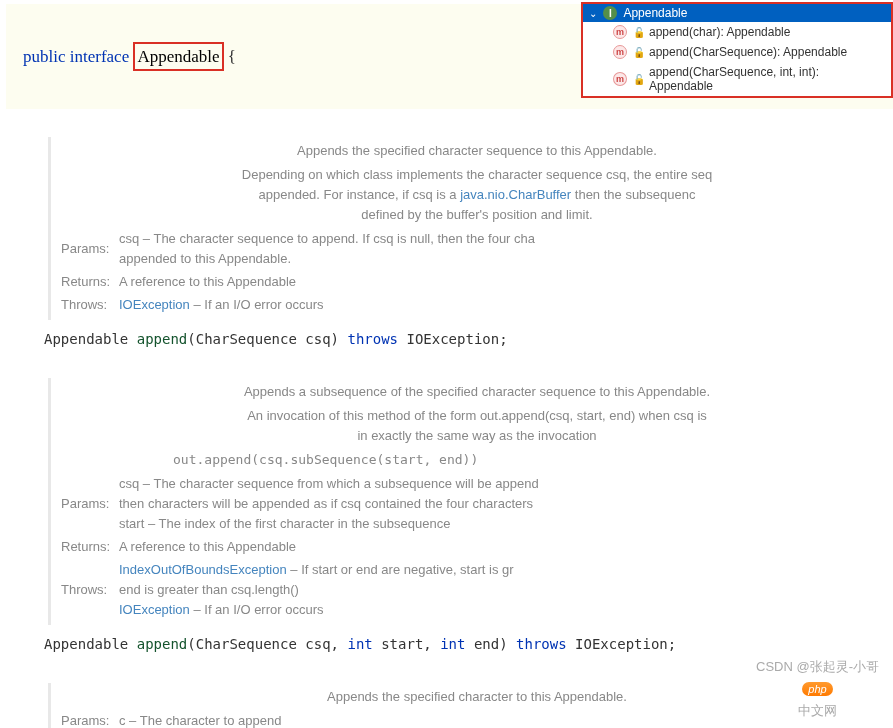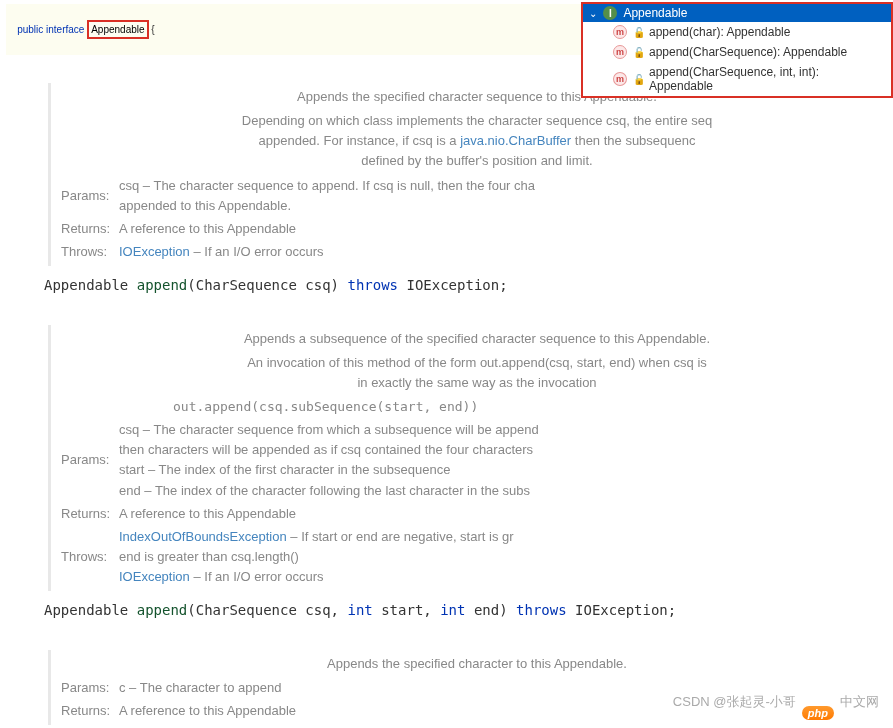--- a/index.html
+++ b/index.html
@@ -11,24 +11,24 @@
       width: 893px;
       height: 728px;
       position: relative;
       overflow: hidden;
     }
     .editor-area {
       padding: 4px 0 0 6px;
       background: #fff;
     }
     .code-line {
-      font-family: Liberation Sans, sans-serif;
-      font-size: 10px;
+      font-family: Liberation Serif, serif;
+      font-size: 17px;
       line-height: 1.5;
-      padding: 1px 0;
+      padding: 12px 0;
       white-space: pre;
       background: #fdfdf0;
     }
     .kw-public { color: #0033b3; }
     .kw-interface { color: #0033b3; }
     .kw-throws { color: #0033b3; }
     .kw-int { color: #0033b3; }
     .class-name { color: #000; }
     .method-name { color: #14532d; }
     .type-link { color: #4585be; }
@@ -109,32 +109,32 @@
       color: #888;
     }
     .watermark {
       position: absolute;
       bottom: 8px;
       right: 14px;
       font-family: Arial, sans-serif;
       font-size: 13px;
       color: #aaa;
       display: flex;
-      align-items: flex-start;
+      align-items: center;
       gap: 6px;
+      flex-direction: column;
     }
     .php-badge {
       background: linear-gradient(#ff9a2e, #ff7a00);
       color: #fff;
       padding: 1px 6px;
       border-radius: 8px;
       font-size: 11px;
-      font-weight: bold;
+      font-weight: normal;
       font-style: italic;
-      margin-top: 13px;
     }
     .mono-indent { margin-left: 112px; font-family: 'Consolas', monospace; color: #888; }
   </style>
 </head>
 <body>
 
 <div class="editor-area">
   <div class="code-line">
     <span class="kw-public">public</span> <span class="kw-interface">interface</span> <span class="highlighted-box"><span class="class-name">Appendable</span></span> <span>{</span>
   </div>
@@ -172,21 +172,20 @@
       <span>An invocation of this method of the form out.append(csq, start, end) when csq is</span><br>
       <span>in exactly the same way as the invocation</span>
     </div>
     <div class="mono-indent">out.append(csq.subSequence(start, end))</div>
     <div class="doc-tag-row">
       <span class="doc-tag-label">Params:</span>
       <span class="doc-tag-text">
         <span>csq – The character sequence from which a subsequence will be append</span><br>
         <span>then characters will be appended as if csq contained the four characters</span><br>
         <span>start – The index of the first character in the subsequence</span><br>
-        <span>end – The index of the character following the last character in the subs</span>
       </span>
     </div>
     <div class="doc-tag-row">
       <span class="doc-tag-label">Returns:</span>
       <span class="doc-tag-text">A reference to this Appendable</span>
     </div>
     <div class="doc-tag-row">
       <span class="doc-tag-label">Throws:</span>
       <span class="doc-tag-text">
         <span class="type-link">IndexOutOfBoundsException</span><span> – If start or end are negative, start is gr</span><br>

